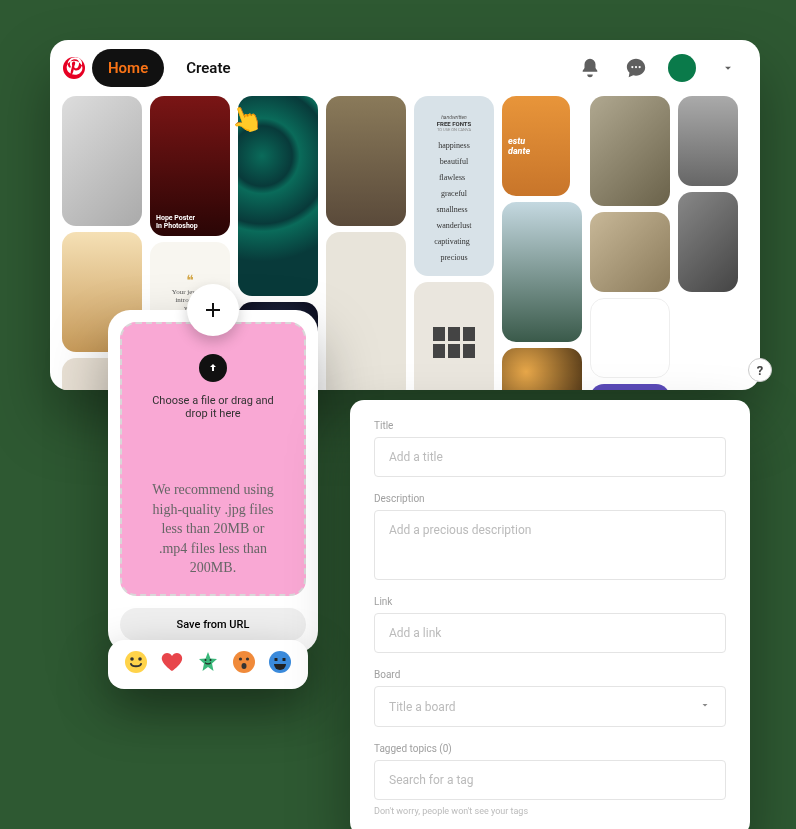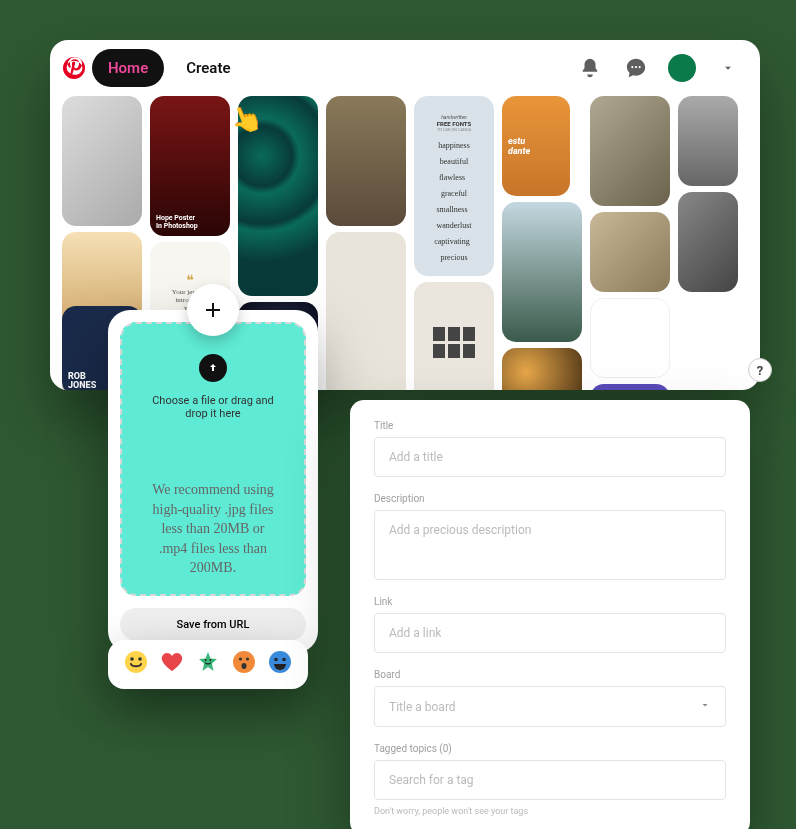--- a/index.html
+++ b/index.html
@@ -39,21 +39,21 @@
     }
     .nav-pill {
       padding: 10px 16px;
       border-radius: 24px;
       font-size: 15px;
       font-weight: 600;
       cursor: pointer;
     }
     .nav-pill.active {
       background: #111;
-      color: #ec4899;
+      color: #f97316;
     }
     .nav-pill.inactive { color: #111; }
     .cursor-hand {
       position: absolute;
       top: 64px;
       left: 180px;
       font-size: 26px;
       transform: rotate(-20deg);
       pointer-events: none;
       z-index: 5;
@@ -102,21 +102,21 @@
       transform: translateX(-50%);
       width: 52px; height: 52px;
       background: #fff;
       border-radius: 50%;
       display: flex; align-items: center; justify-content: center;
       font-size: 30px;
       font-weight: 300;
       box-shadow: 0 6px 14px rgba(0,0,0,0.2);
     }
     .drop-zone {
-      background: #5eead4;
+      background: #f9a8d4;
       border-radius: 16px;
       border: 2px dashed #d8d8d8;
       padding: 30px 28px 16px;
       display: flex;
       flex-direction: column;
       align-items: center;
       text-align: center;
     }
     .upload-icon-circle {
       width: 28px; height: 28px;
@@ -256,23 +256,20 @@
   </div>
 
   <div class="cursor-hand">👆</div>
 
   <div class="grid">
 
     <div class="pin" style="left:12px;top:0;width:80px;height:130px;background:linear-gradient(135deg,#ddd,#aaa);"></div>
     <div class="pin" style="left:12px;top:136px;width:80px;height:120px;background:linear-gradient(180deg,#f5e0b5,#c89b5a);"></div>
     <div class="pin" style="left:12px;top:262px;width:80px;height:70px;background:#e8e0d4;"></div>
 
-    <div class="pin" style="left:12px;top:210px;width:80px;height:90px;background:#1a2a4a;display:flex;flex-direction:column;justify-content:flex-end;padding:6px;">
-      <span style="color:#fff;font-size:9px;font-weight:800;line-height:1;">ROB<br>JONES</span>
-    </div>
 
     <div class="pin" style="left:100px;top:0;width:80px;height:140px;background:linear-gradient(180deg,#7a1515,#2a0505);display:flex;align-items:flex-end;padding:6px;">
       <span style="color:#fff;font-size:7px;font-weight:700;">Hope Poster<br>In Photoshop</span>
     </div>
     <div class="pin" style="left:100px;top:146px;width:80px;height:100px;background:#f8f6f0;display:flex;flex-direction:column;align-items:center;justify-content:center;padding:8px;text-align:center;">
       <span style="color:#d4a84a;font-size:14px;">❝</span>
       <span style="font-size:7px;color:#555;font-family:serif;">Your jewelry<br>introduces<br>you.</span>
     </div>
 
     <div class="pin" style="left:188px;top:0;width:80px;height:200px;background:radial-gradient(circle at 30% 30%,#0a6b5a 0,#083a3a 20%,#0a6b5a 25%,#083a3a 45%,#0a6b5a 50%,#083a3a 70%),#083a3a;"></div>

